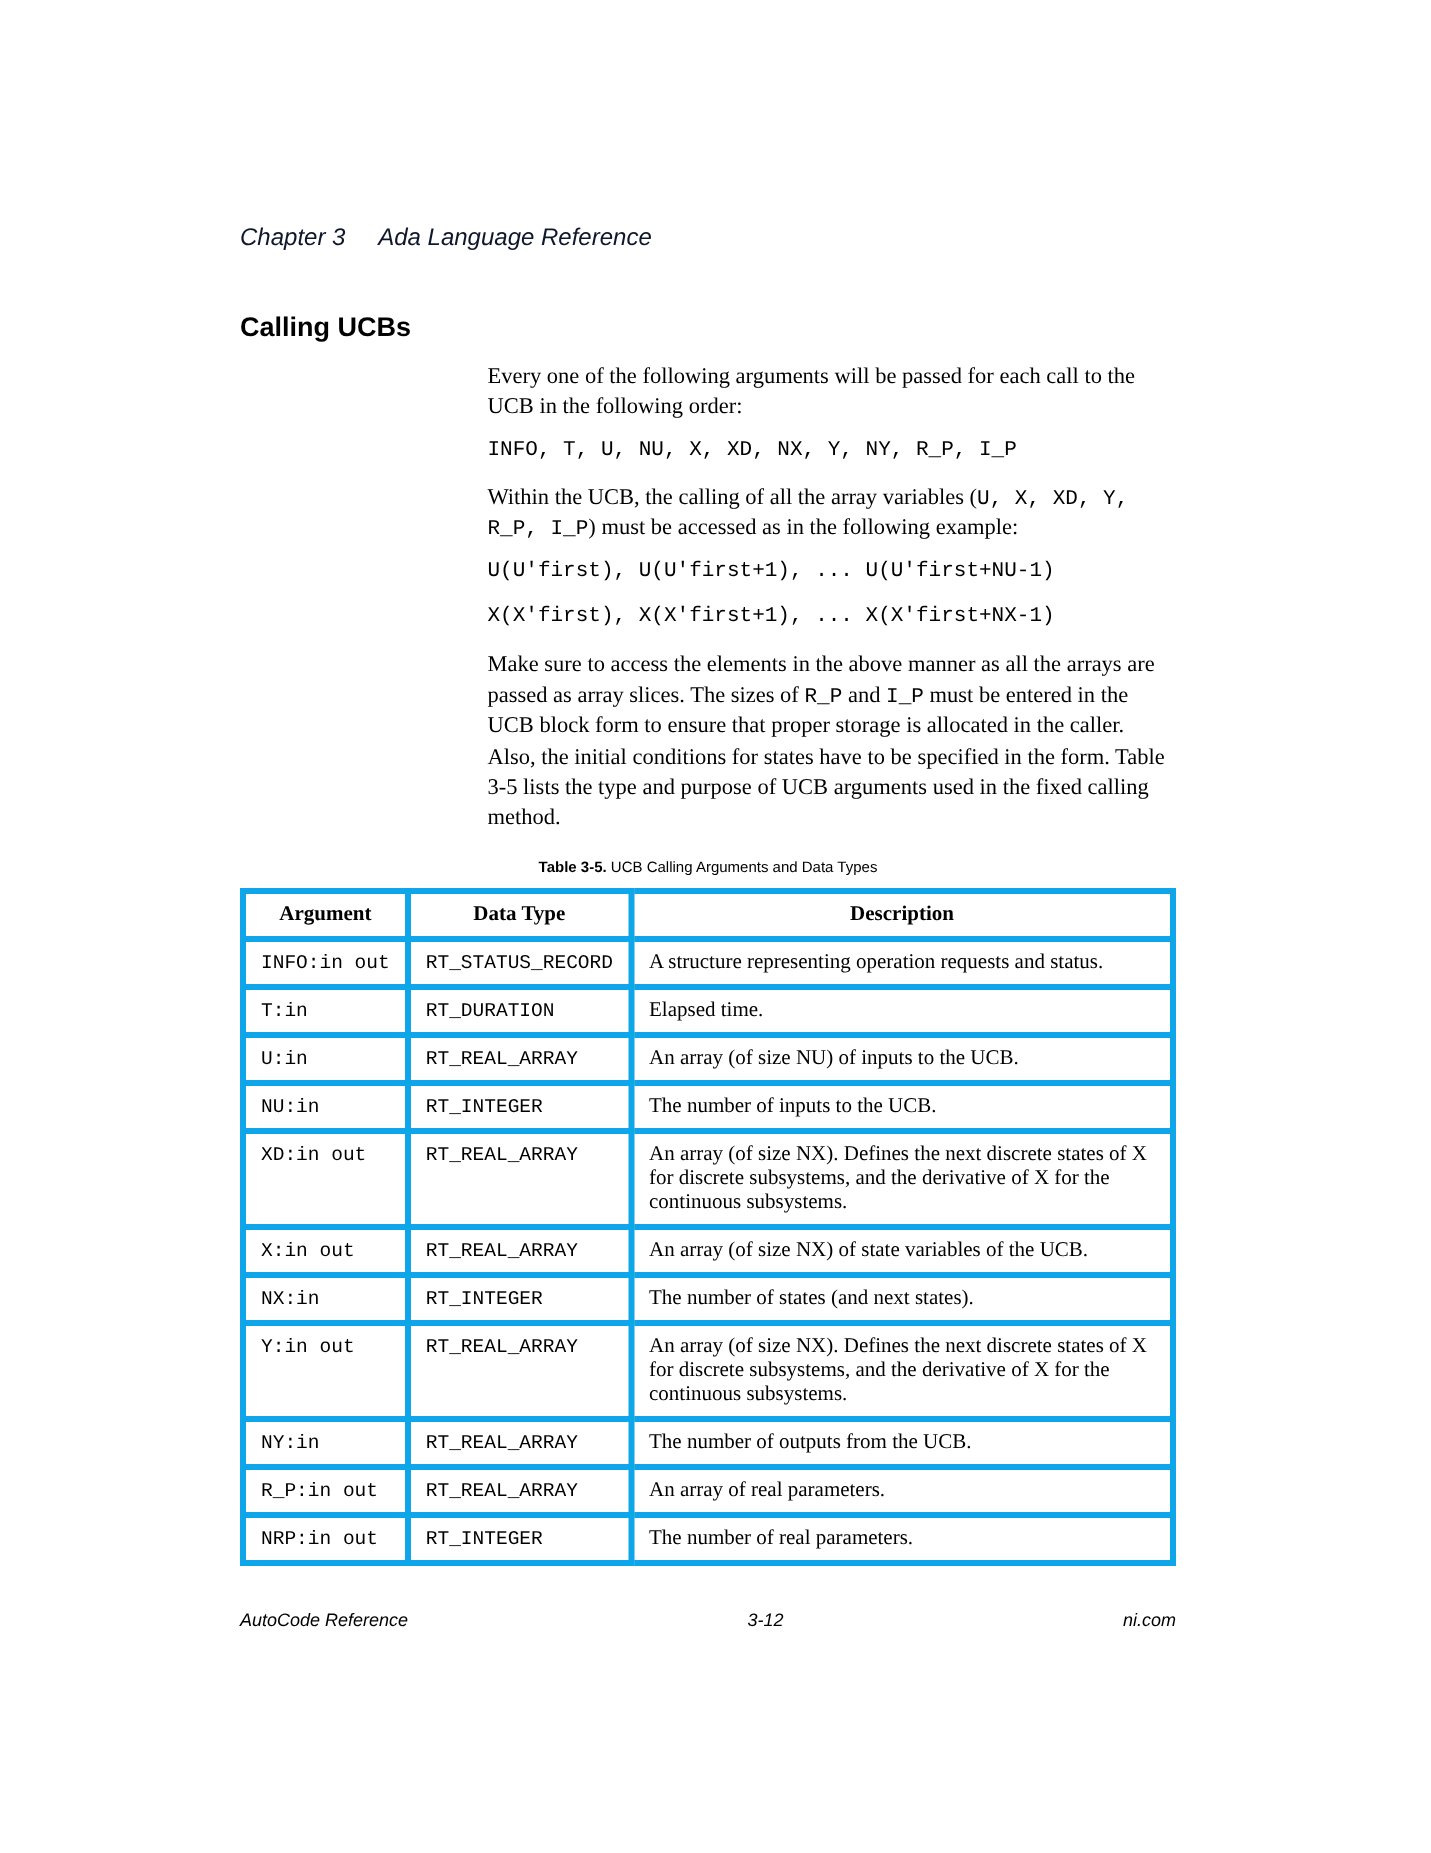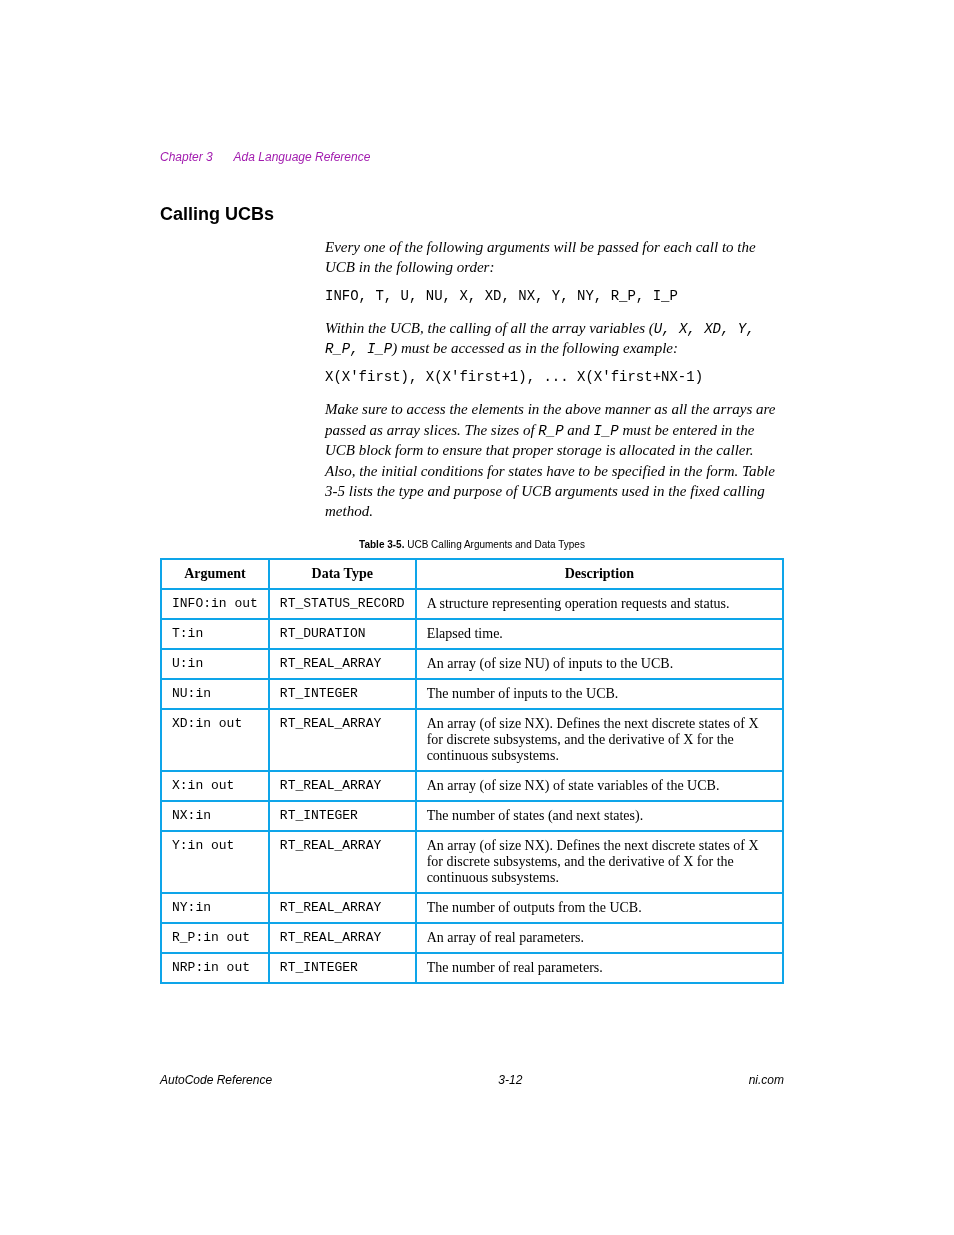--- a/index.html
+++ b/index.html
@@ -13,40 +13,39 @@
   .page {
     width: 954px;
     height: 1235px;
     position: relative;
     box-sizing: border-box;
     padding: 150px 170px 0 160px;
   }
   .running-header {
     font-family: Arial, Helvetica, sans-serif;
     font-style: italic;
-    font-size: 12px;
-    color: #a21caf;
+    font-size: 16px;
+    color: #0f172a;
     margin-bottom: 40px;
   }
   .running-header .chapnum {
     margin-right: 18px;
   }
   h2.section-heading {
     font-family: Arial, Helvetica, sans-serif;
     font-weight: bold;
     font-size: 18px;
     margin: 0 0 12px 0;
   }
   .body-block {
     margin-left: 165px;
   }
   .body-block p {
     margin: 0 0 10px 0;
     line-height: 1.35;
-    font-style: italic;
   }
   .code-line {
     font-family: "Courier New", Courier, monospace;
     font-size: 14px;
     margin: 6px 0 14px 0;
     white-space: pre;
   }
   .inline-code {
     font-family: "Courier New", Courier, monospace;
     font-size: 14px;
@@ -60,21 +59,21 @@
   }
   .table-caption .tbl-num {
     font-weight: bold;
   }
   table.argtable {
     border-collapse: collapse;
     width: 100%;
     font-size: 14px;
   }
   table.argtable th, table.argtable td {
-    border: 2px solid #0ea5e9;
+    border: 4px solid #0ea5e9;
     padding: 6px 10px;
     vertical-align: top;
     text-align: left;
   }
   table.argtable th {
     font-family: "Times New Roman", Times, serif;
     font-weight: bold;
     text-align: center;
   }
   table.argtable td.arg, table.argtable td.dtype {
@@ -107,20 +106,21 @@
   <h2 class="section-heading">Calling UCBs</h2>
 
   <div class="body-block">
     <p>Every one of the following arguments will be passed for each call to the UCB in the following order:</p>
     <div class="code-line">INFO, T, U, NU, X, XD, NX, Y, NY, R_P, I_P</div>
 
     <p>
       <span>Within the UCB, the calling of all the array variables (</span><span class="inline-code">U, X, XD, Y, R_P, I_P</span><span>) must be accessed as in the following example:</span>
     </p>
 
+    <div class="code-line">U(U'first), U(U'first+1), ... U(U'first+NU-1)</div>
     <div class="code-line">X(X'first), X(X'first+1), ... X(X'first+NX-1)</div>
 
     <p>
       <span>Make sure to access the elements in the above manner as all the arrays are passed as array slices. The sizes of </span><span class="inline-code">R_P</span><span> and </span><span class="inline-code">I_P</span><span> must be entered in the UCB block form to ensure that proper storage is allocated in the caller. Also, the initial conditions for states have to be specified in the form. Table 3-5 lists the type and purpose of UCB arguments used in the fixed calling method.</span>
     </p>
   </div>
 
   <div class="table-caption">
     <span class="tbl-num">Table 3-5.</span><span>  UCB Calling Arguments and Data Types</span>
   </div>

